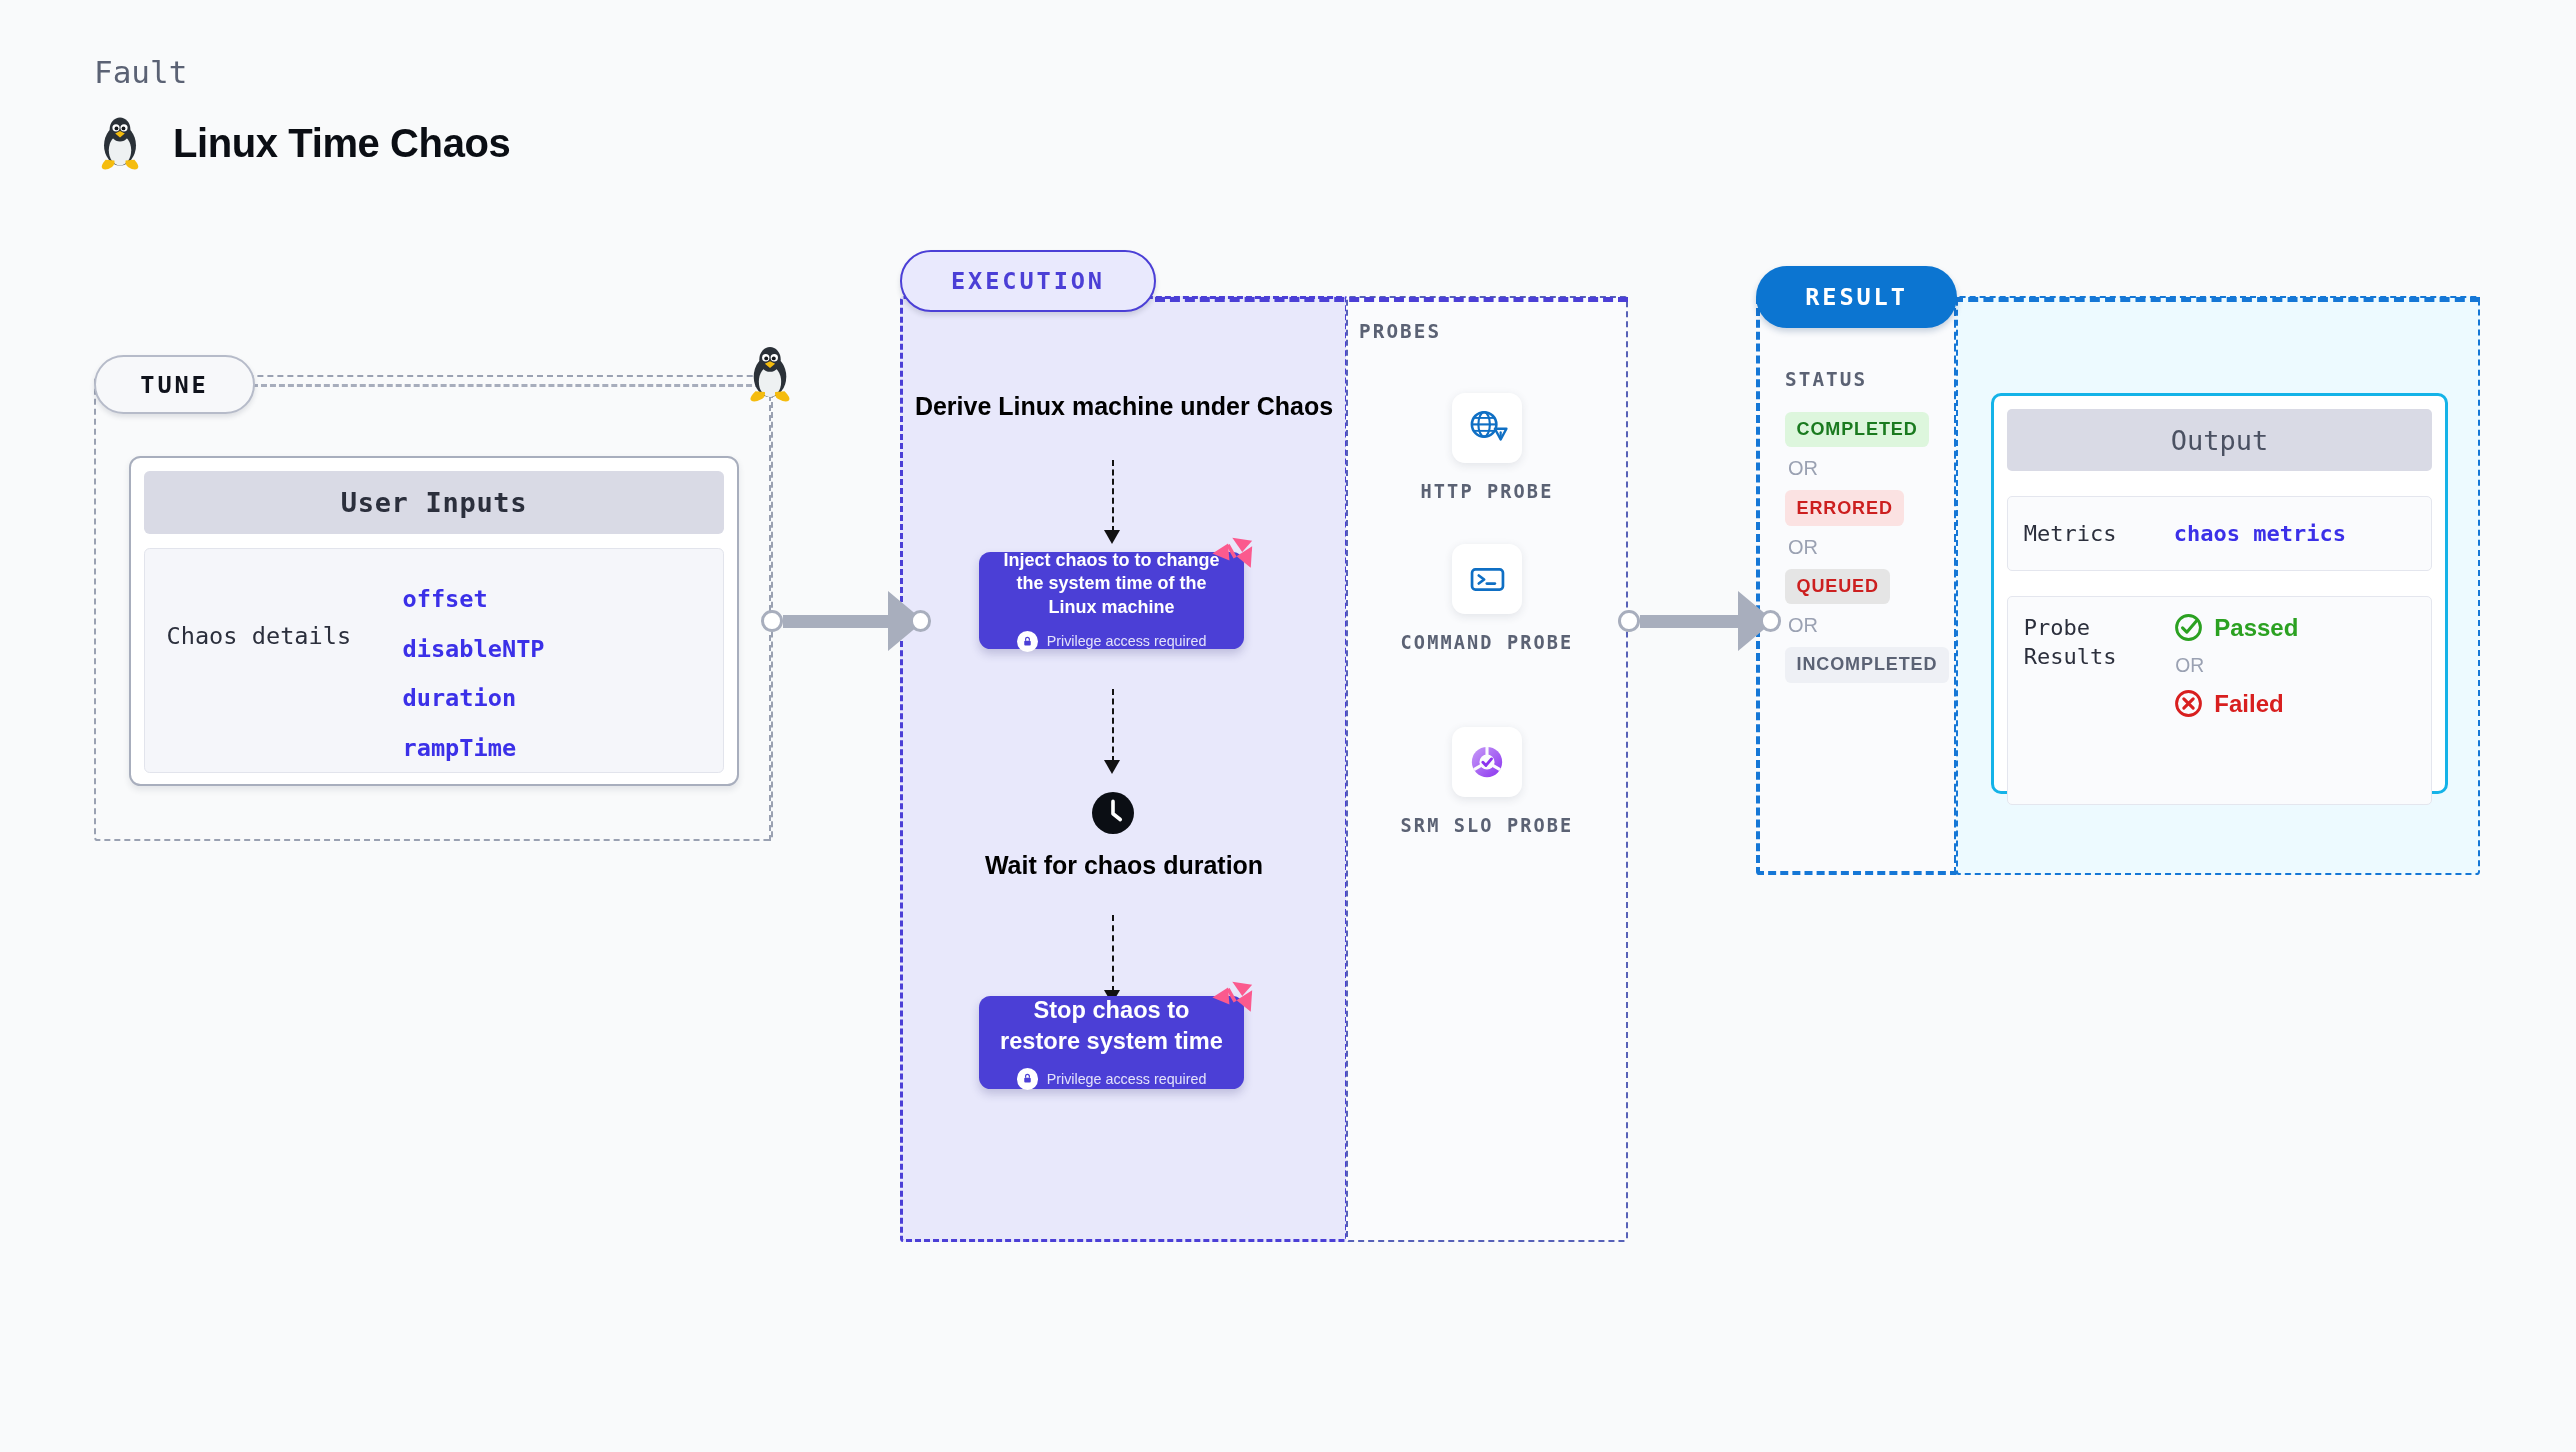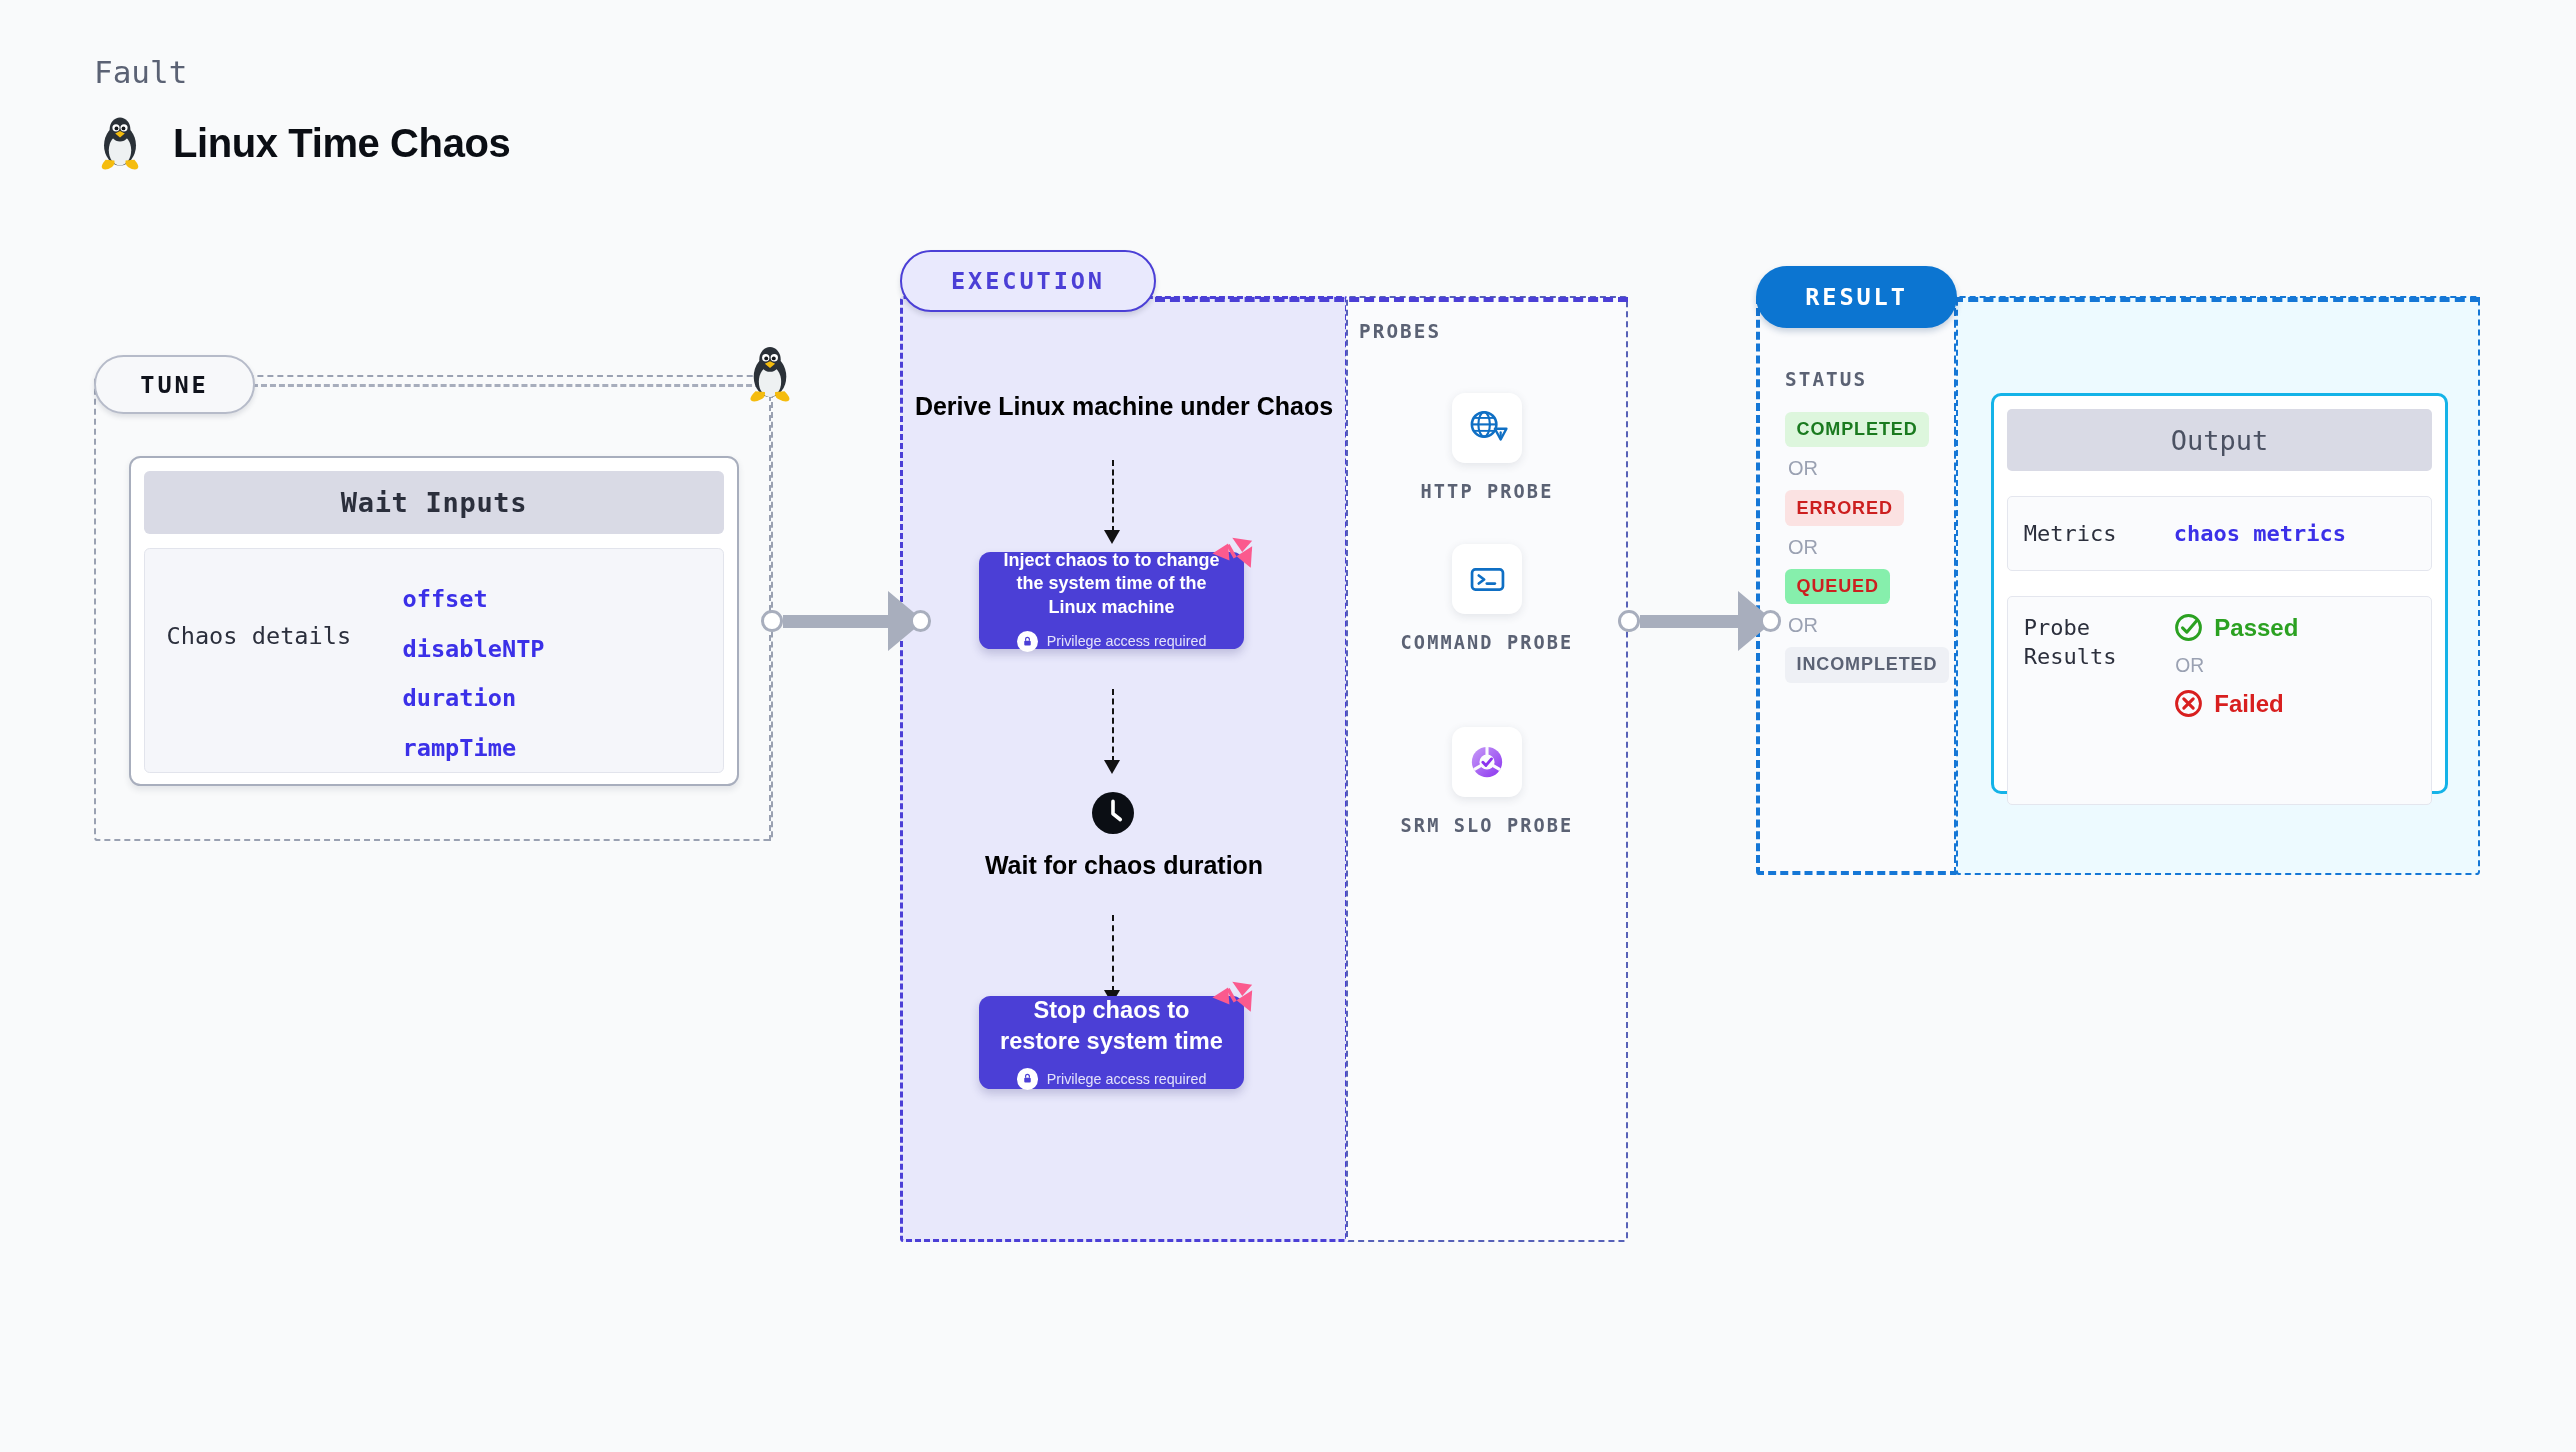--- a/index.html
+++ b/index.html
@@ -198,21 +198,21 @@
 
   
   .status-list { position: absolute; left: 1785px; top: 412px; width: 165px; }
   .status-badge {
     display: inline-block; padding: 7.2px 11.5px; border-radius: 6.4px;
     font-size: 18px; font-weight: 700; letter-spacing: 0.9px;
   }
   .or-text { font-size: 20px; color: #9aa1b2; margin: 10px 0 10px 2.9px; }
   .sb-completed   { background: #ddf6dd; color: #1a7a1f; }
   .sb-errored     { background: #fbe2e2; color: #cc1f1f; }
-  .sb-queued      { background: #86efac; color: #cc1f1f; }
+  .sb-queued      { background: #e5e5e5; color: #cc1f1f; }
   .sb-incompleted { background: #eef0f5; color: #5b6274; }
 
   
   .output-card {
     position: absolute; left: 1991px; top: 393px; width: 457px; height: 401px;
     background: #ffffff; border: 3.6px solid #14b3e8; border-radius: 10px;
     padding: 13px;
   }
   .output-header {
     height: 62px; background: #d9dae5; border-radius: 5px;
@@ -287,21 +287,21 @@
         <circle cx="37" cy="16" r="4.3" fill="#fff"></circle>
       <circle cx="27.6" cy="16.8" r="2.3" fill="#15181c"></circle>
         <circle cx="36.4" cy="16.8" r="2.3" fill="#15181c"></circle>
       <path d="M26 23 L32 20 L38 23 L32 28 Z" fill="#f5bc0e"></path>
       <path d="M15 55 q-8 8 -5 11 q4 3 13 -2 q4 -3 3 -8 z" fill="#f5bc0e"></path>
       <path d="M49 55 q8 8 5 11 q-4 3 -13 -2 q-4 -3 -3 -8 z" fill="#f5bc0e"></path>
     </svg>
   </span>
 
   <div class="inputs-card">
-    <div class="inputs-header">Wait Inputs</div>
+    <div class="inputs-header">User Inputs</div>
     <div class="inputs-body">
       <div class="inputs-key">Chaos details</div>
       <div class="inputs-vals">
         <div class="inputs-val">offset</div>
         <div class="inputs-val">disableNTP</div>
         <div class="inputs-val">duration</div>
         <div class="inputs-val">rampTime</div>
       </div>
     </div>
   </div>

